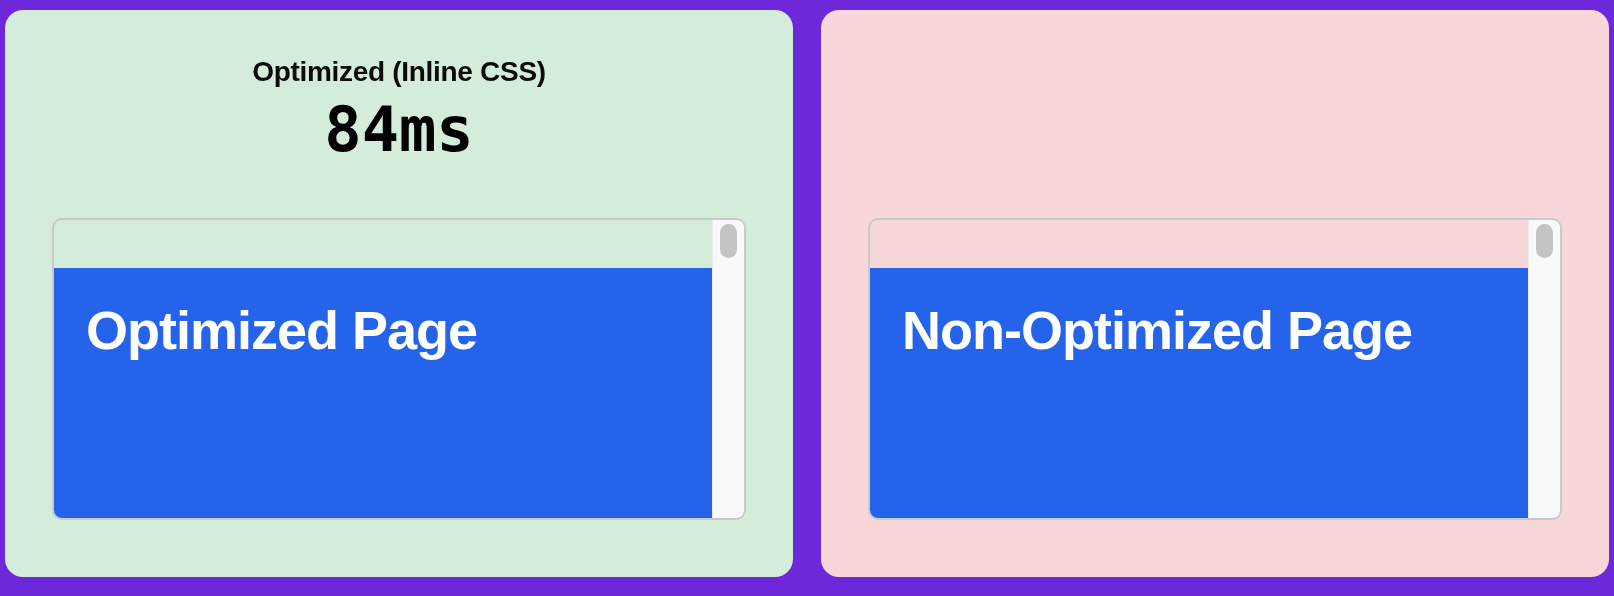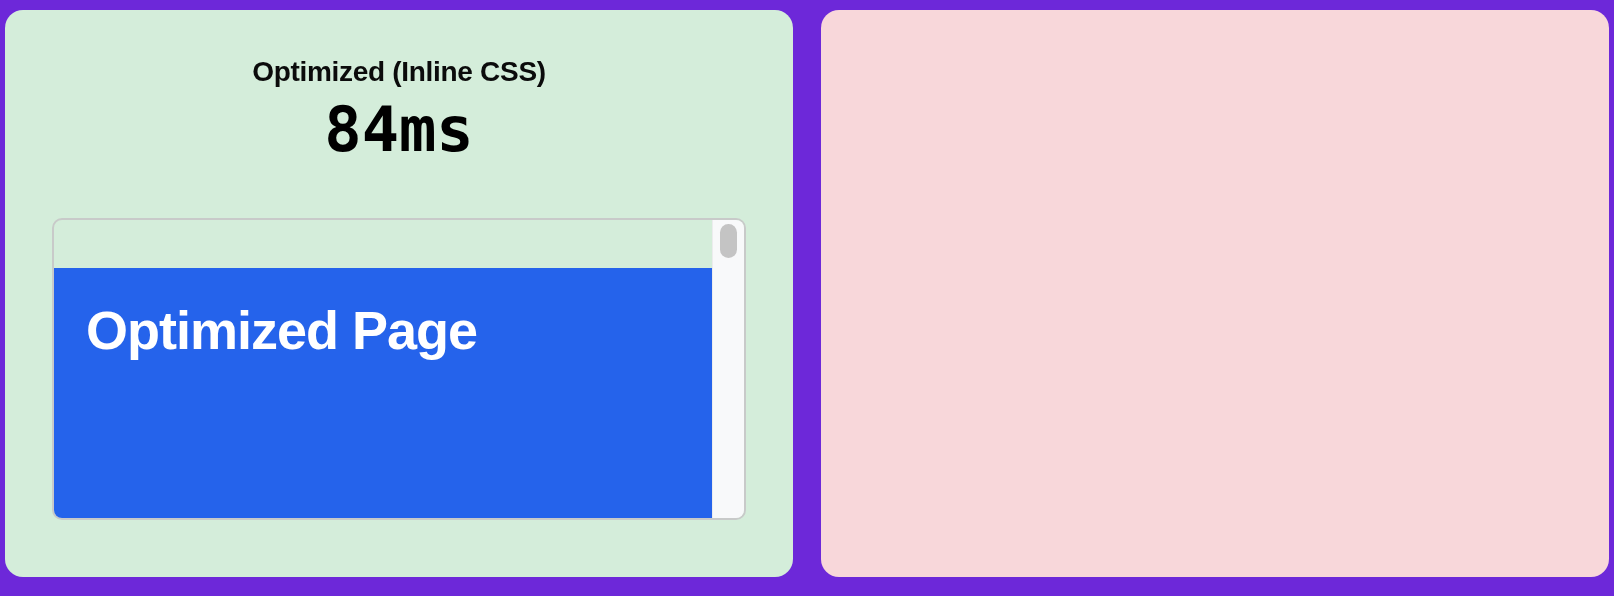--- a/index.html
+++ b/index.html
@@ -107,15 +107,23 @@
         <h1>Optimized Page</h1>
       </div>
       <div class="scrollbar-track" style="background-color: rgb(248, 249, 250);">
         <div class="scrollbar-thumb" style="background-color: rgb(196, 196, 196);"></div>
       </div>
     </div>
   </section>
 
   <section class="panel right" style="background-color: rgb(248, 215, 218);">
 
+    <div class="preview-frame">
+      <div class="preview-page" style="background-color: rgb(37, 99, 235);">
+        <h1>Non-Optimized Page</h1>
+      </div>
+      <div class="scrollbar-track" style="background-color: rgb(248, 249, 250);">
+        <div class="scrollbar-thumb" style="background-color: rgb(196, 196, 196);"></div>
+      </div>
+    </div>
   </section>
 
 </div>
 
 </body></html>

